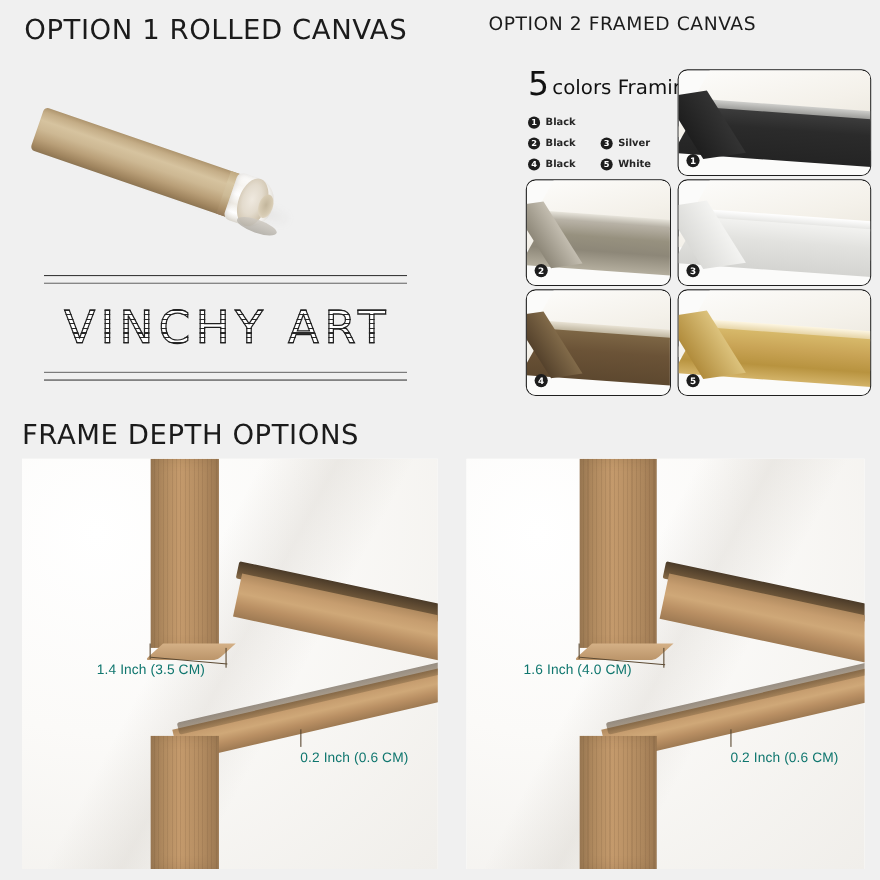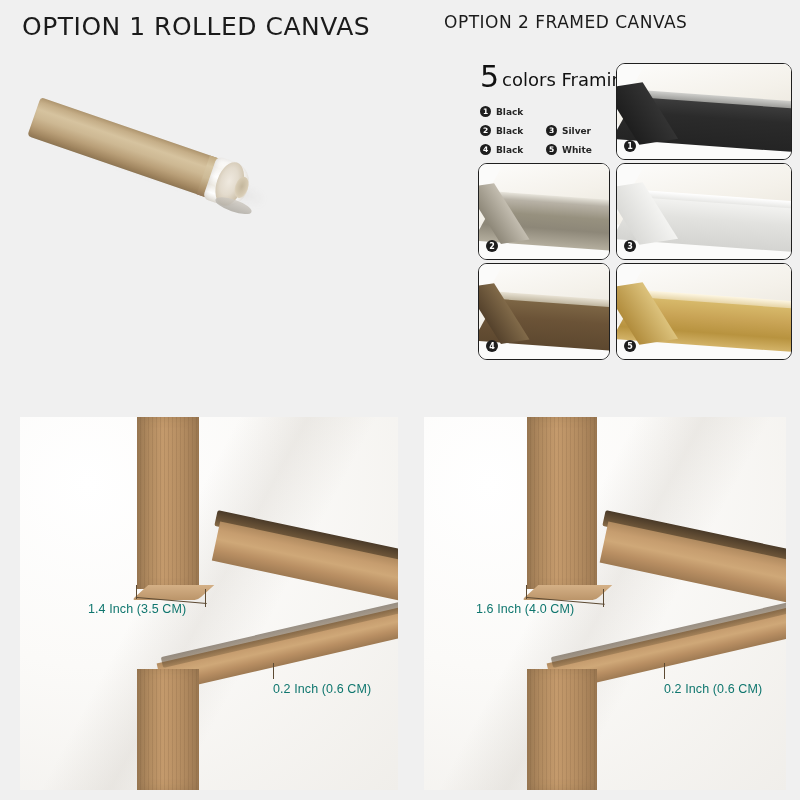--- a/index.html
+++ b/index.html
@@ -370,20 +370,27 @@
   <div class="tube-stage">
     <div class="tube-shadow"></div>
     <div class="tube-body"></div>
     <div class="tube-cap"></div>
     <div class="canvas-roll"></div>
     <div class="tube-end"></div>
     <div class="canvas-hole"></div>
     <div class="canvas-lip"></div>
   </div>
 
+  <div class="logo-block">
+    <div class="logo-rule" id="rule-a"></div>
+    <div class="logo-rule thin" id="rule-b"></div>
+    <div class="logo-text">VINCHY ART</div>
+    <div class="logo-rule thin" id="rule-c"></div>
+    <div class="logo-rule" id="rule-d"></div>
+  </div>
 
   <div class="section-title" id="title-opt2">OPTION 2 FRAMED CANVAS</div>
 
   <div class="frame-legend">
     <div class="legend-heading">
       <span class="big">5</span><span class="rest">colors Framing</span>
     </div>
     <div class="legend-list">
       <div class="legend-item wide">
         <span class="num-badge">1</span>
@@ -451,20 +458,21 @@
   <div class="swatch c-gold" id="sw-5">
     <div class="sw-scene">
       <div class="sw-face"></div>
       <div class="sw-lip"></div>
       <div class="sw-band"></div>
       <div class="sw-return"></div>
     </div>
     <div class="sw-badge">5</div>
   </div>
 
+  <div class="section-title" id="title-depth">FRAME DEPTH OPTIONS</div>
 
   <div class="depth-photo" id="depth-left">
     <div class="photo-wall"></div>
     <div class="wall-shadow"></div>
 
     <div class="rail-dark" style="left:196px; top:93px; width:215px; height:16px; transform: rotate(12deg);"></div>
 
     <div class="rail" style="left:196px; top:104px; width:215px; height:40px; transform: rotate(12deg);">
       <div class="rail-face"></div>
     </div>

